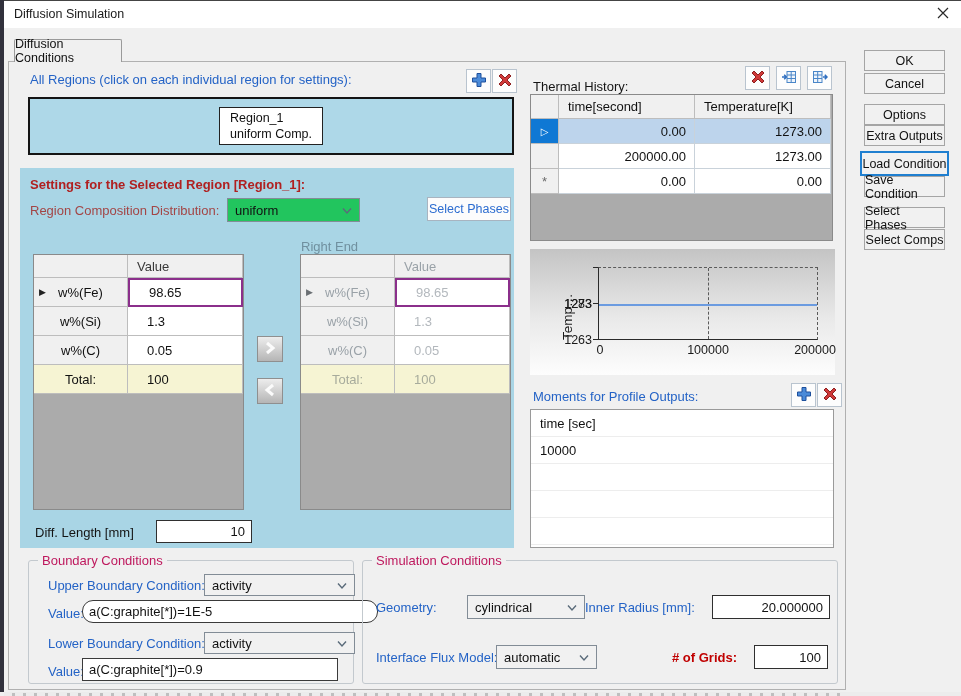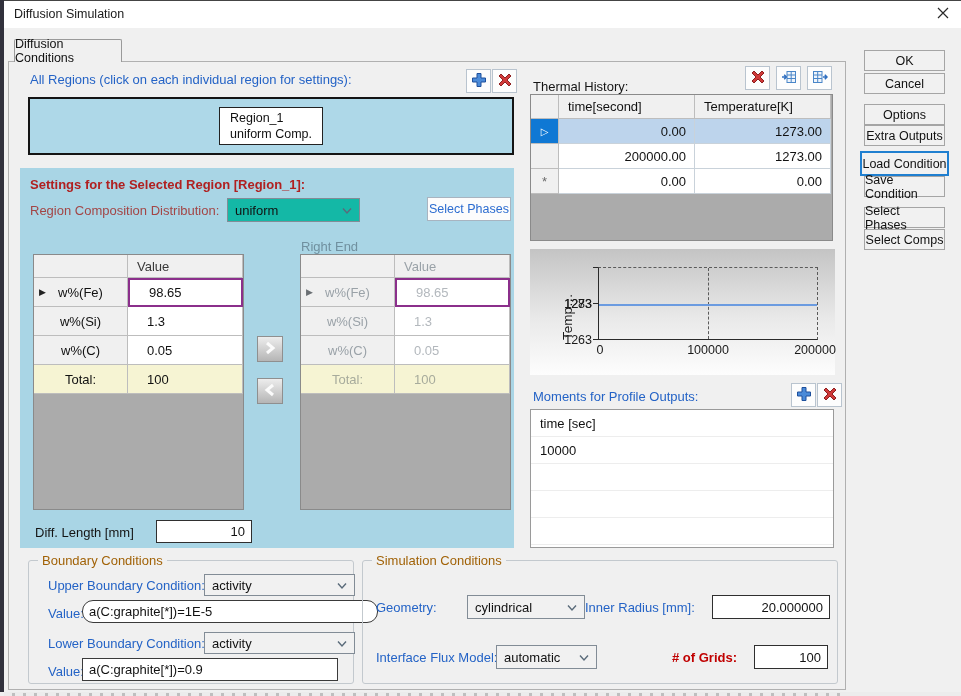--- a/index.html
+++ b/index.html
@@ -36,21 +36,21 @@
 
   
   .region-box { left:28px; top:97px; width:486px; height:58px; background:#aed8e8;
                 border:2px solid #141414; display:flex; align-items:center; justify-content:center; }
   .region-item { background:#ffffff; border:1px solid #222; padding:2px 10px; text-align:left;
                  font-size:12.5px; line-height:1.3; }
 
   
   .settings-panel { left:20px; top:168px; width:494px; height:380px; background:#a9d5e5; }
 
-  .dropdown { background:#14b8a6; border:1px solid #828c96; display:flex; align-items:center;
+  .dropdown { background:#22c55e; border:1px solid #828c96; display:flex; align-items:center;
               padding-left:7px; font-size:13px; position:absolute; }
   .dropdown.gray { background:#f1f1f1; }
   .dd-chev { position:absolute; right:7px; top:50%; transform:translateY(-50%); }
 
   .btn-link { background:#fcfcfc; border:1px solid #a8b4c0; color:#2b6cd0; font-size:12.5px;
               display:flex; align-items:center; justify-content:center; position:absolute; }
 
   
   .grid-box { position:absolute; width:211px; height:256px; background:#ababab; border:1px solid #8a8a8a; }
   .grid-row { display:flex; }
@@ -100,21 +100,21 @@
   .chart-ylabel { position:absolute; left:30px; top:18px; height:73px; display:flex; align-items:center;
                   writing-mode:vertical-rl; transform:rotate(180deg); font-size:13.5px; color:#1a1a1a; }
   .chart-xlabel { position:absolute; top:100px; left:68px; width:220px; text-align:center; font-size:15px; color:#111; }
 
   
   .moments-list { left:530px; top:409px; width:304px; height:139px; background:#fff; border:1px solid #9a9a9a; }
   .m-item { height:27px; display:flex; align-items:center; padding-left:9px; border-bottom:1px solid #ededed; font-size:13px; }
 
   
   .groupbox { position:absolute; border:1px solid #c3c9ce; border-radius:3px; }
-  .group-title { position:absolute; background:#f0f0f0; padding:0 4px; color:#a16207; font-size:13px; }
+  .group-title { position:absolute; background:#f0f0f0; padding:0 4px; color:#be185d; font-size:13px; }
 
   
   .side-btn { position:absolute; left:864px; width:81px; height:21px; background:#f1f1f1;
               border:1px solid #a5a5a5; display:flex; align-items:center; justify-content:center;
               font-size:12.5px; color:#111; }
   .side-btn.focus { left:860px; width:89px; height:25px; border:2px solid #1f7fd0; }
 
   .bottom-strip { left:4px; top:692px; width:957px; height:4px; background:#ececec; }
   .bottom-marks { left:12px; top:693px; width:830px; height:3px; opacity:.55;
      background:repeating-linear-gradient(90deg,#9a9a9a 0 3px,transparent 3px 11px); }

